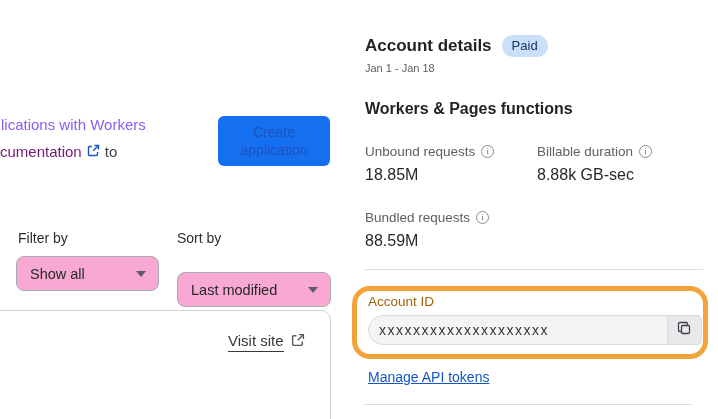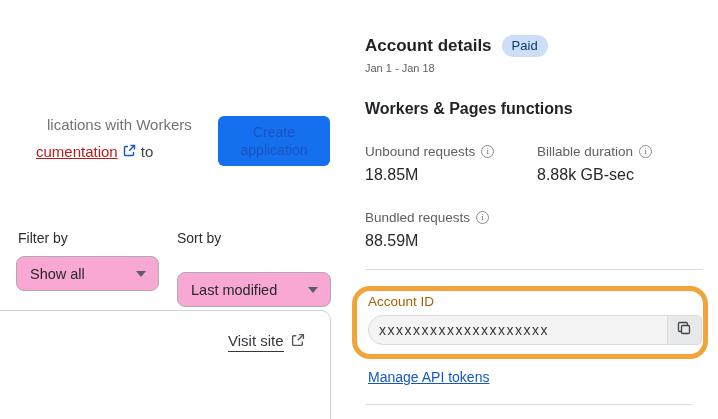--- a/index.html
+++ b/index.html
@@ -10,29 +10,29 @@
     width: 718px;
     height: 419px;
     background: #ffffff;
     overflow: hidden;
   }
   .abs { position: absolute; }
 
   
   .intro-line1 {
     left: 1px; top: 116px;
-    font-size: 15px; color: #737373; white-space: nowrap; padding-left: 46px;
+    font-size: 15px; color: #8b5cf6; white-space: nowrap;
   }
   .intro-line2 {
     left: 0px; top: 143px;
     font-size: 15px; color: #3f4247; white-space: nowrap;
     display: flex; align-items: center; gap: 5px;
   }
   .intro-link {
-    color: #b91c1c; text-decoration: underline; cursor: pointer; margin-left: 36px;
+    color: #701a75; cursor: pointer;
   }
   .ext-icon { display: inline-block; vertical-align: middle; }
 
   .create-btn {
     left: 218px; top: 116px; width: 112px; height: 50px;
     background: #1570f0; border: none; border-radius: 6px;
     color: #1c53be; font-size: 14px; line-height: 18px;
     font-family: "Liberation Sans", sans-serif;
     display: flex; align-items: center; justify-content: center;
     text-align: center; cursor: pointer; padding: 0 16px;

